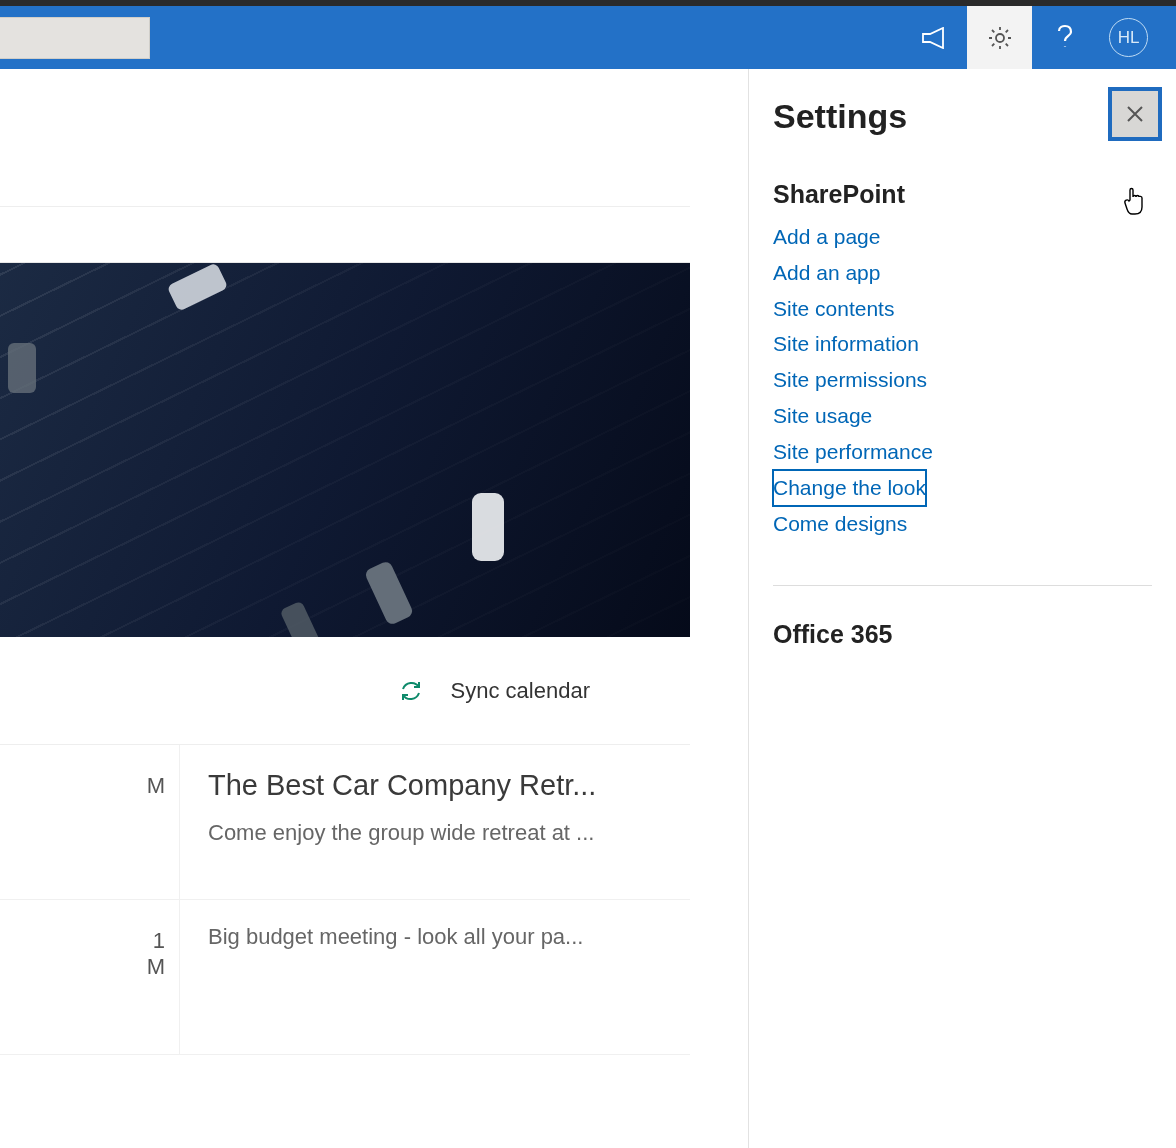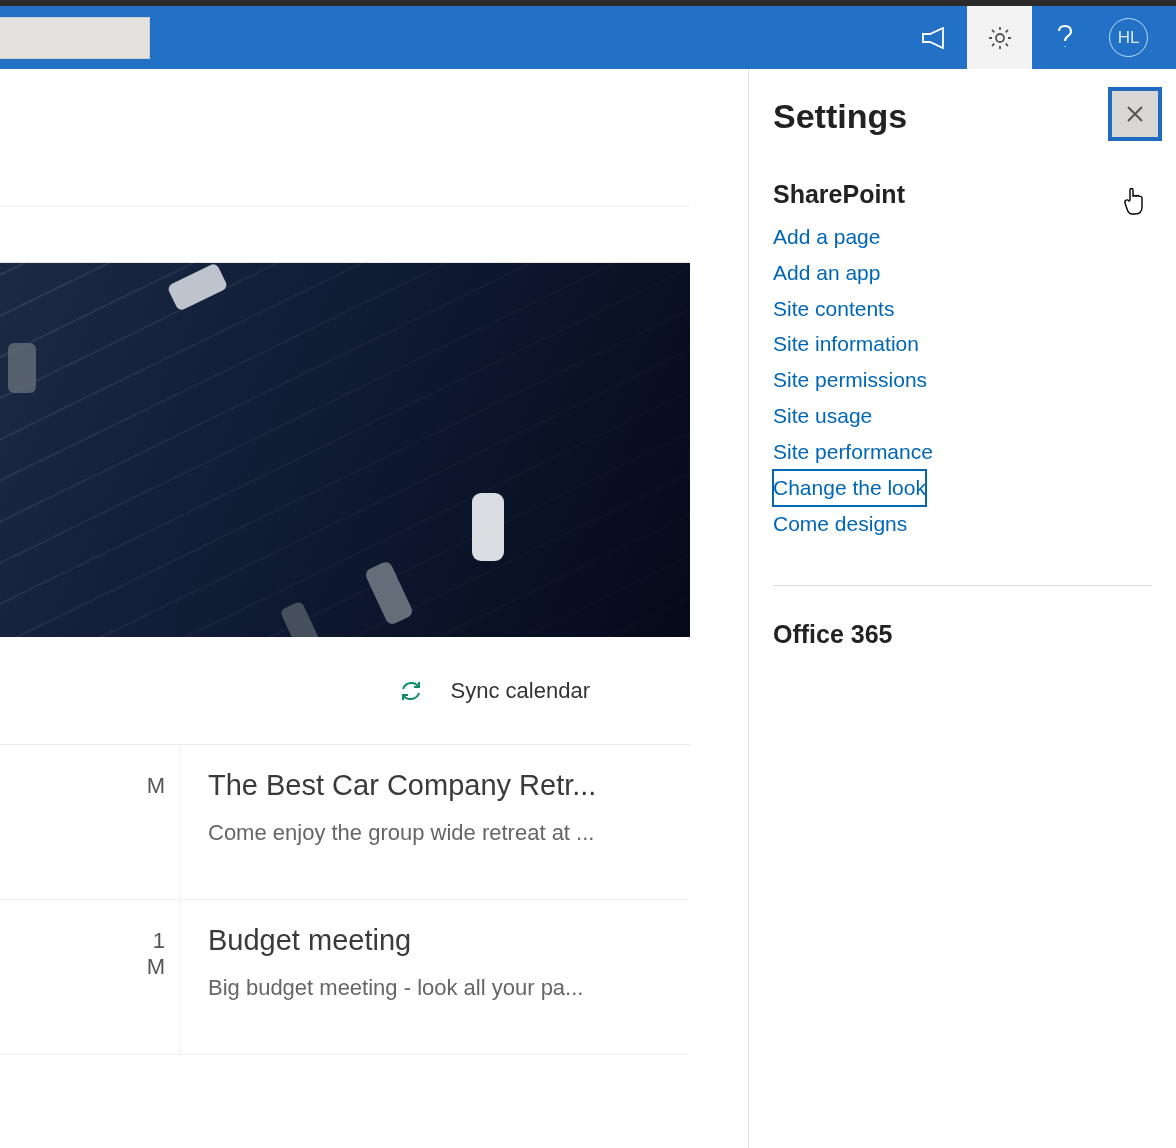--- a/index.html
+++ b/index.html
@@ -268,21 +268,20 @@
       <div class="event-left">M</div>
       <div class="event-body">
         <div class="event-title">The Best Car Company Retr...</div>
         <div class="event-desc">Come enjoy the group wide retreat at ...</div>
       </div>
     </div>
     <div class="event-row">
       <div class="event-left" style="white-space:pre-line;">1
 M</div>
       <div class="event-body">
-        <div class="event-title">Budget meeting</div>
         <div class="event-desc">Big budget meeting - look all your pa...</div>
       </div>
     </div>
   </div>
 </div>
 
 <div class="settings-panel">
   <div class="settings-title">Settings</div>
 
   <div class="close-btn">

